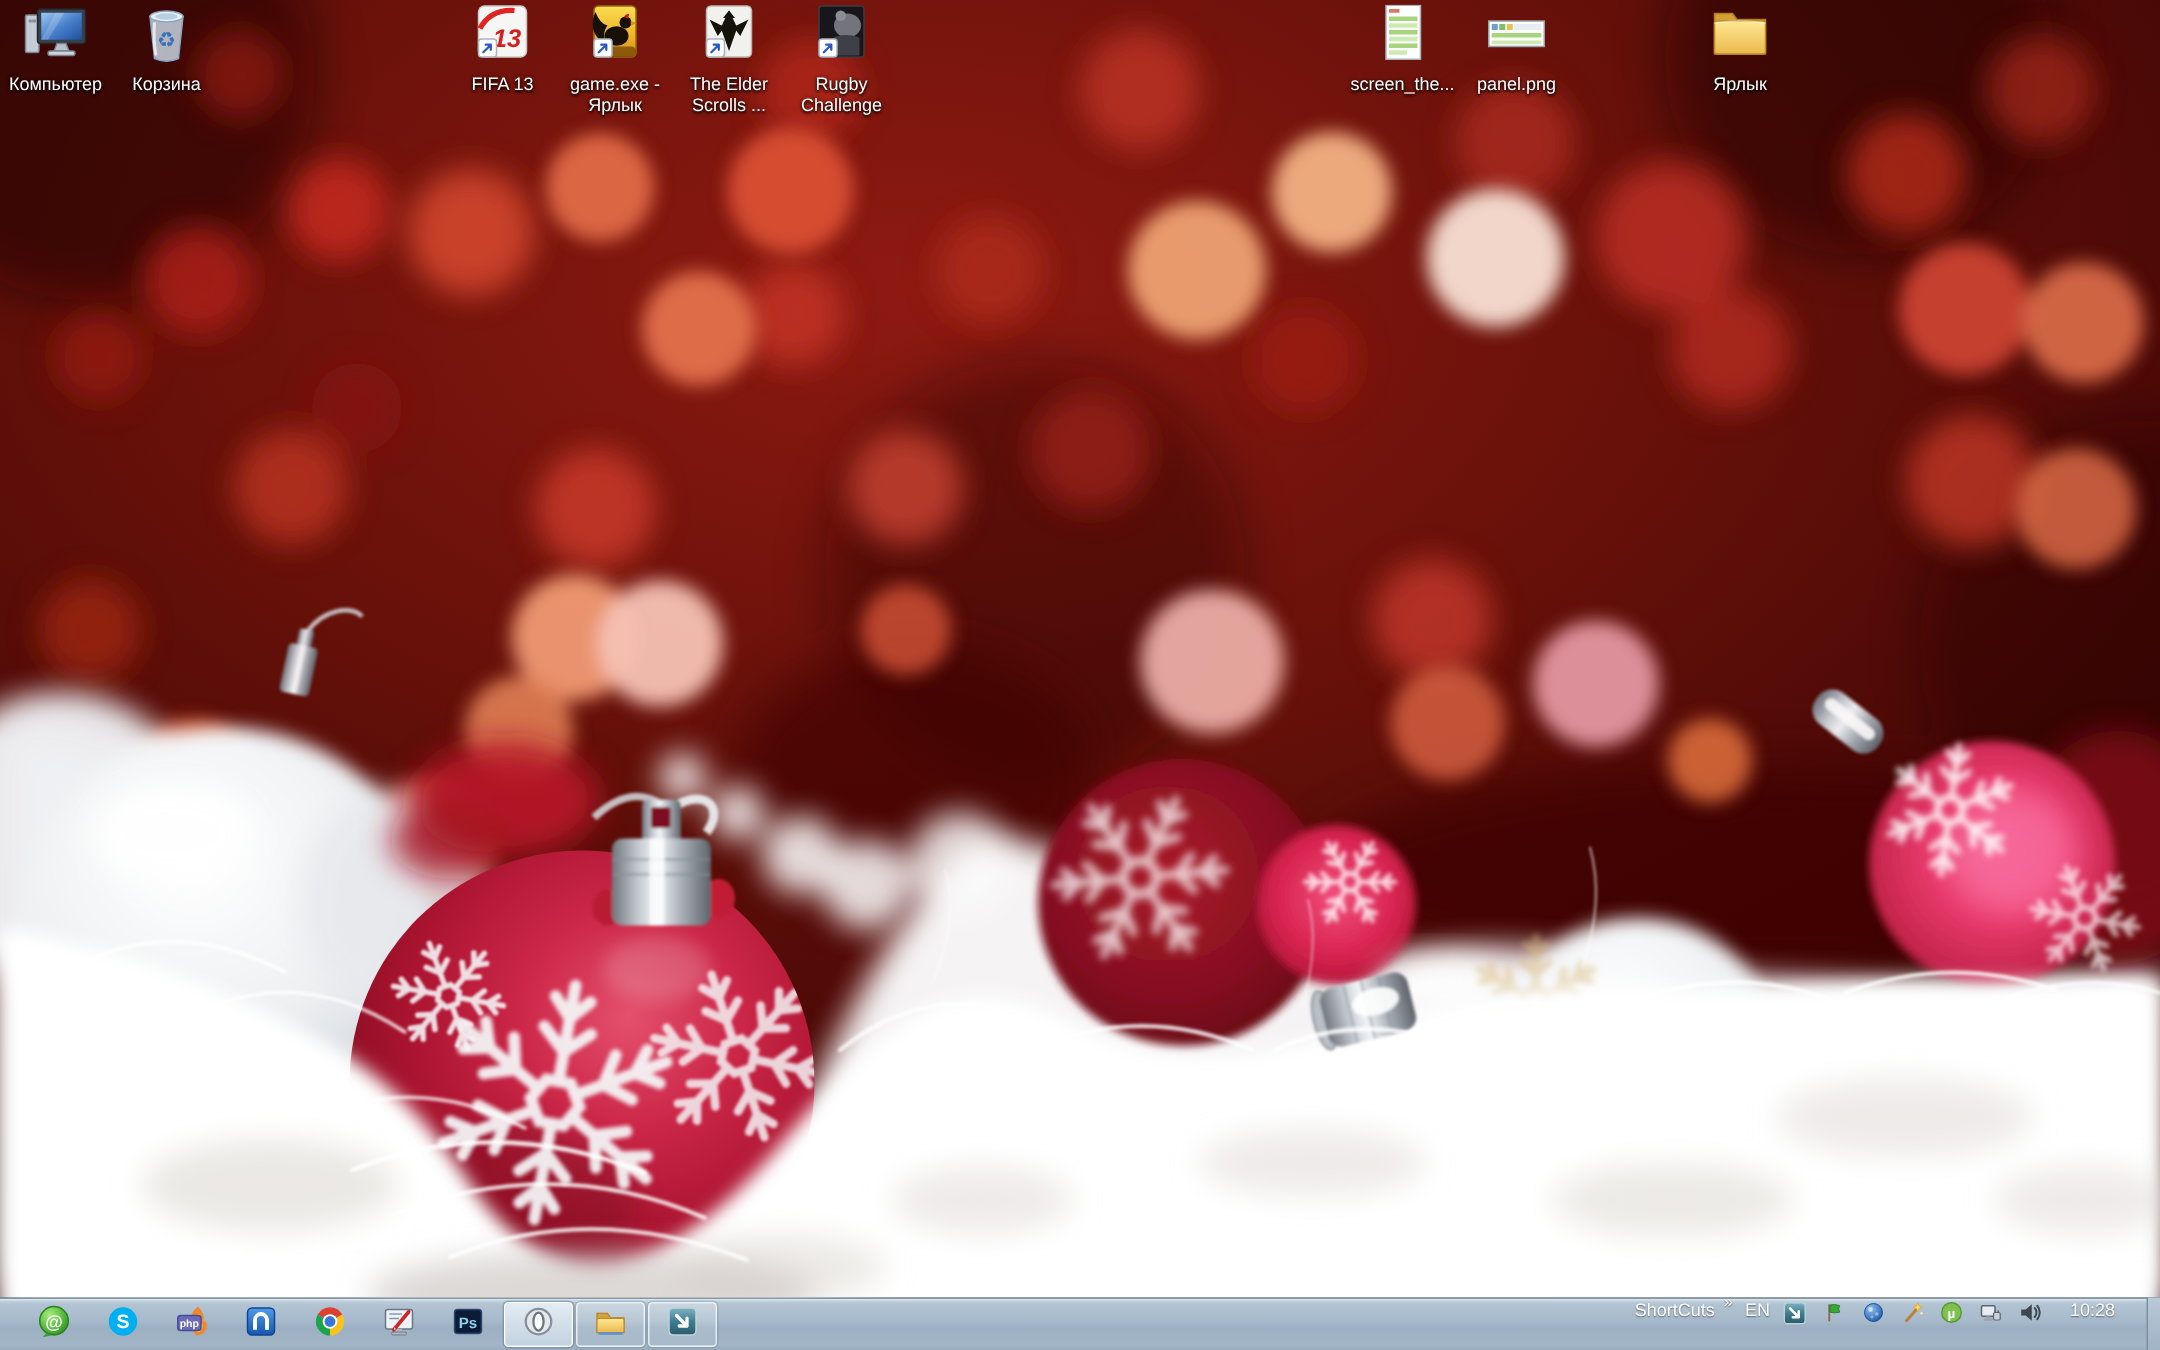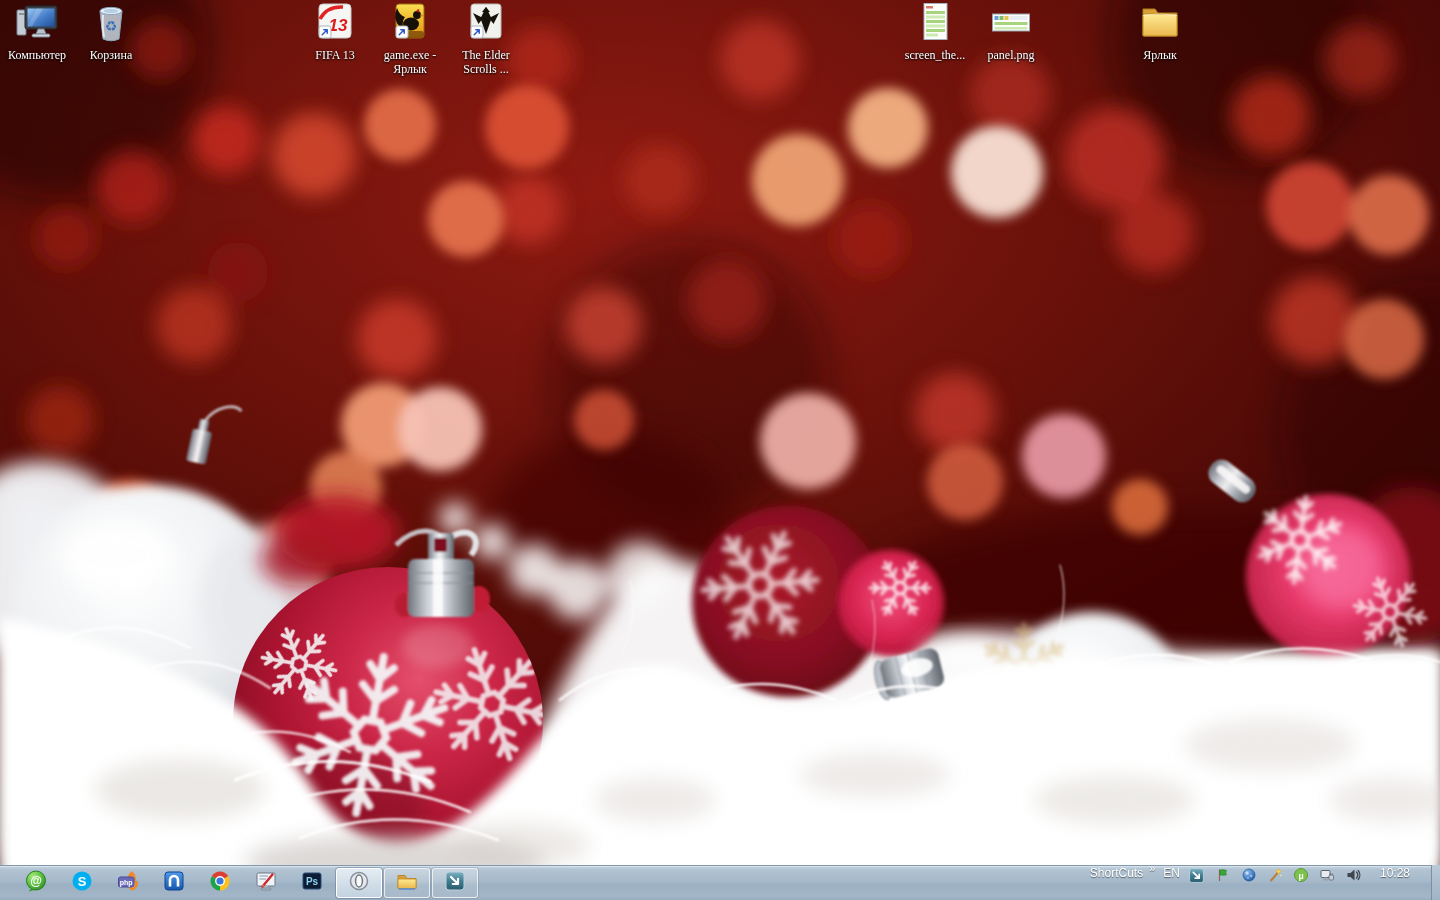--- a/index.html
+++ b/index.html
@@ -2,21 +2,21 @@
 <html><head>
 <meta charset="utf-8">
 <style>
   html,body{margin:0;padding:0;background:#000;}
   body{width:1440px;height:900px;overflow:hidden;font-family:"Liberation Sans",sans-serif;position:relative;}
   .desktop{position:absolute;top:0;left:0;width:1440px;height:865px;background:#400606;}
   .wallpaper{position:absolute;top:0;left:0;}
   .icon-cell{position:absolute;top:3px;width:76px;text-align:center;cursor:default;}
   .icon-cell .glyph{display:block;margin:0 auto 1px;}
   .icon-label{color:#fff;font-size:12px;line-height:14px;white-space:pre-line;
-    text-shadow:0 1px 2px rgba(0,0,0,.95),0 0 3px rgba(0,0,0,.75);font-family:Liberation Serif, serif;}
+    text-shadow:0 1px 2px rgba(0,0,0,.95),0 0 3px rgba(0,0,0,.75);}
   .taskbar{position:absolute;bottom:0;left:0;width:1440px;height:35px;box-sizing:border-box;
     background:linear-gradient(#c9d6e2,#b2c4d3 10%,#a6b9ca 45%,#9bb0c2 55%,#a3b6c7 90%,#98acbe);
     border-top:1px solid #8299ac;box-shadow:inset 0 1px 0 #d9e2ea;
     display:flex;align-items:center;}
   .tb-left{display:flex;align-items:center;padding-left:13px;height:100%;}
   .tb-btn{width:46px;height:34px;display:flex;align-items:center;justify-content:center;}
   .tb-open{width:44px;height:28px;margin:0 1px;border:1px solid rgba(255,255,255,.7);border-radius:3px;
     background:linear-gradient(rgba(255,255,255,.30),rgba(255,255,255,.06));
     box-shadow:0 0 0 1px rgba(110,130,150,.3);display:flex;align-items:center;justify-content:center;}
   .tb-open.active{background:linear-gradient(#e3ecf3,#c2d2df);border-color:#fff;
@@ -386,20 +386,36 @@
         <g transform="translate(9,23)">
           <rect width="12" height="12" rx="2" fill="#fff" stroke="#aab4bd"></rect>
           <path d="M3.2 8.8 L8.2 3.8 M8.2 3.8 H4.8 M8.2 3.8 V7.2" stroke="#2a58c8" stroke-width="1.5" fill="none" stroke-linecap="round"></path>
         </g>
       </svg>
     </span>
     <div class="icon-label">The Elder
 Scrolls ...</div>
   </div>
 
+  <div class="icon-cell" style="left:523px">
+    <span class="glyph">
+      <svg width="48" height="40" viewBox="0 0 48 40">
+        <rect x="9" y="1" width="30" height="34" rx="2" fill="#17171b" stroke="#3c3c44"></rect>
+        <ellipse cx="28" cy="14" rx="9" ry="8" fill="#74747c"></ellipse>
+        <circle cx="23.5" cy="7.5" r="3.5" fill="#8d8d95"></circle>
+        <path d="M16 24 Q24 18 36 22 L36 34 L14 34 Z" fill="#3f3f47"></path>
+        <g transform="translate(9,23)">
+          <rect width="12" height="12" rx="2" fill="#fff" stroke="#aab4bd"></rect>
+          <path d="M3.2 8.8 L8.2 3.8 M8.2 3.8 H4.8 M8.2 3.8 V7.2" stroke="#2a58c8" stroke-width="1.5" fill="none" stroke-linecap="round"></path>
+        </g>
+      </svg>
+    </span>
+    <div class="icon-label">Rugby
+Challenge</div>
+  </div>
 
   <div class="icon-cell" style="left:897px">
     <span class="glyph">
       <svg width="48" height="40" viewBox="0 0 48 40">
         <rect x="13" y="0.5" width="23" height="36" fill="#fdfdfc" stroke="#a7b1b9"></rect>
         <rect x="15" y="3" width="7" height="2.5" fill="#d87a6a"></rect>
         <rect x="15" y="8" width="19" height="3" fill="#a8d47e"></rect>
         <rect x="15" y="12.5" width="19" height="3" fill="#cdeab2"></rect>
         <rect x="15" y="17" width="19" height="3" fill="#a8d47e"></rect>
         <rect x="15" y="21.5" width="19" height="3" fill="#cdeab2"></rect>

